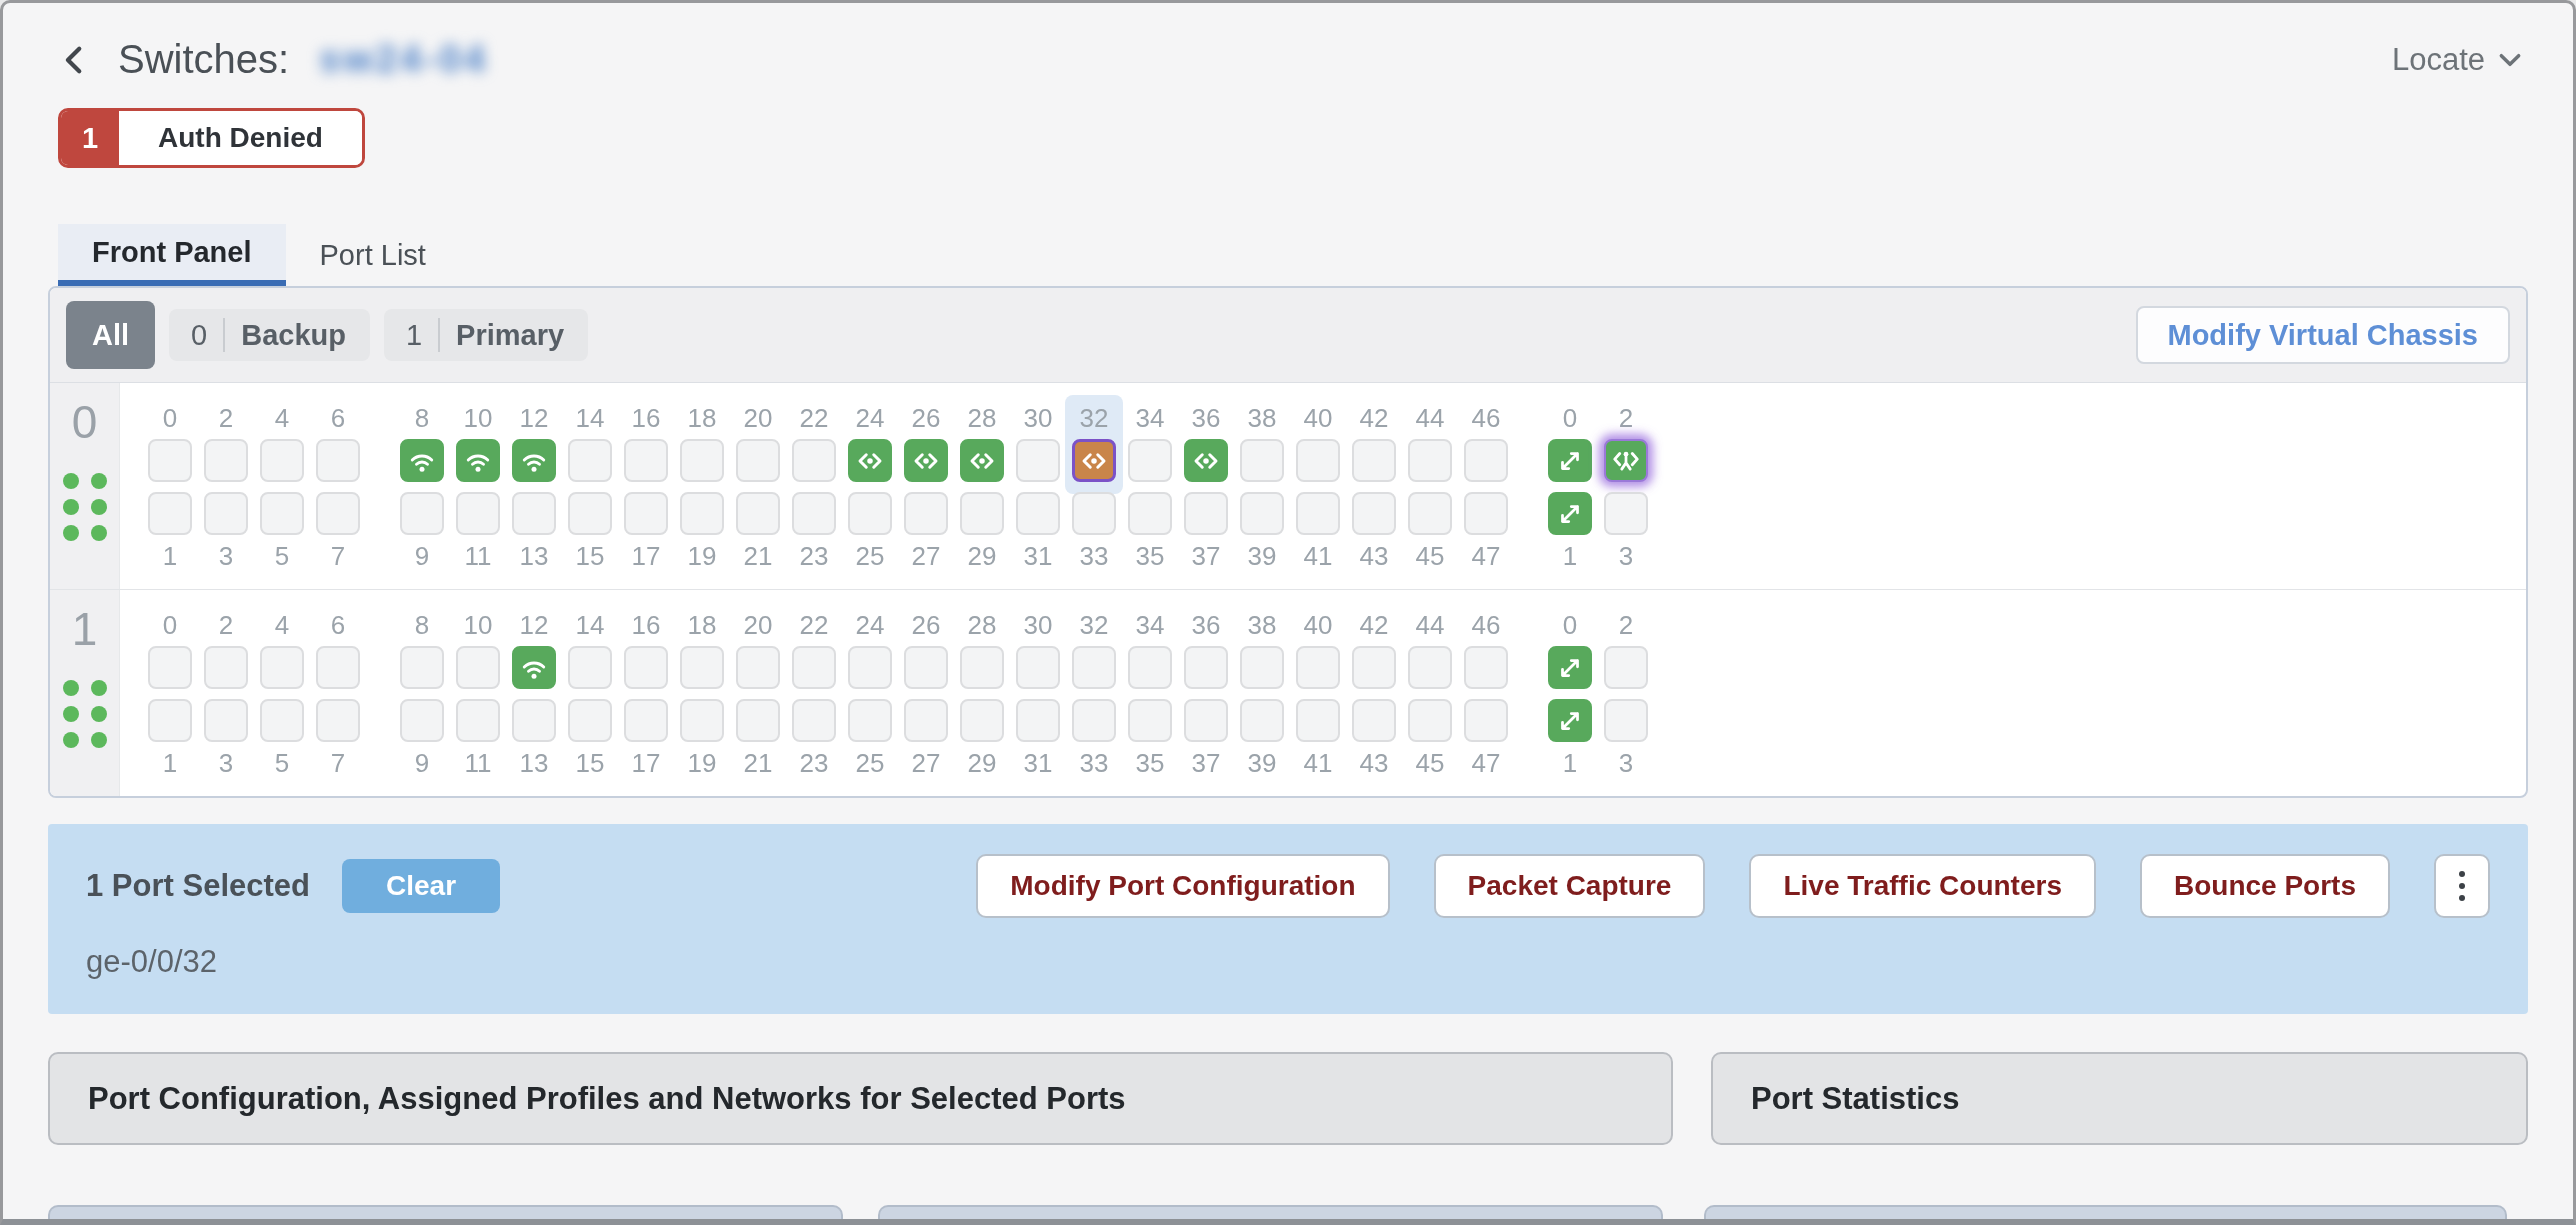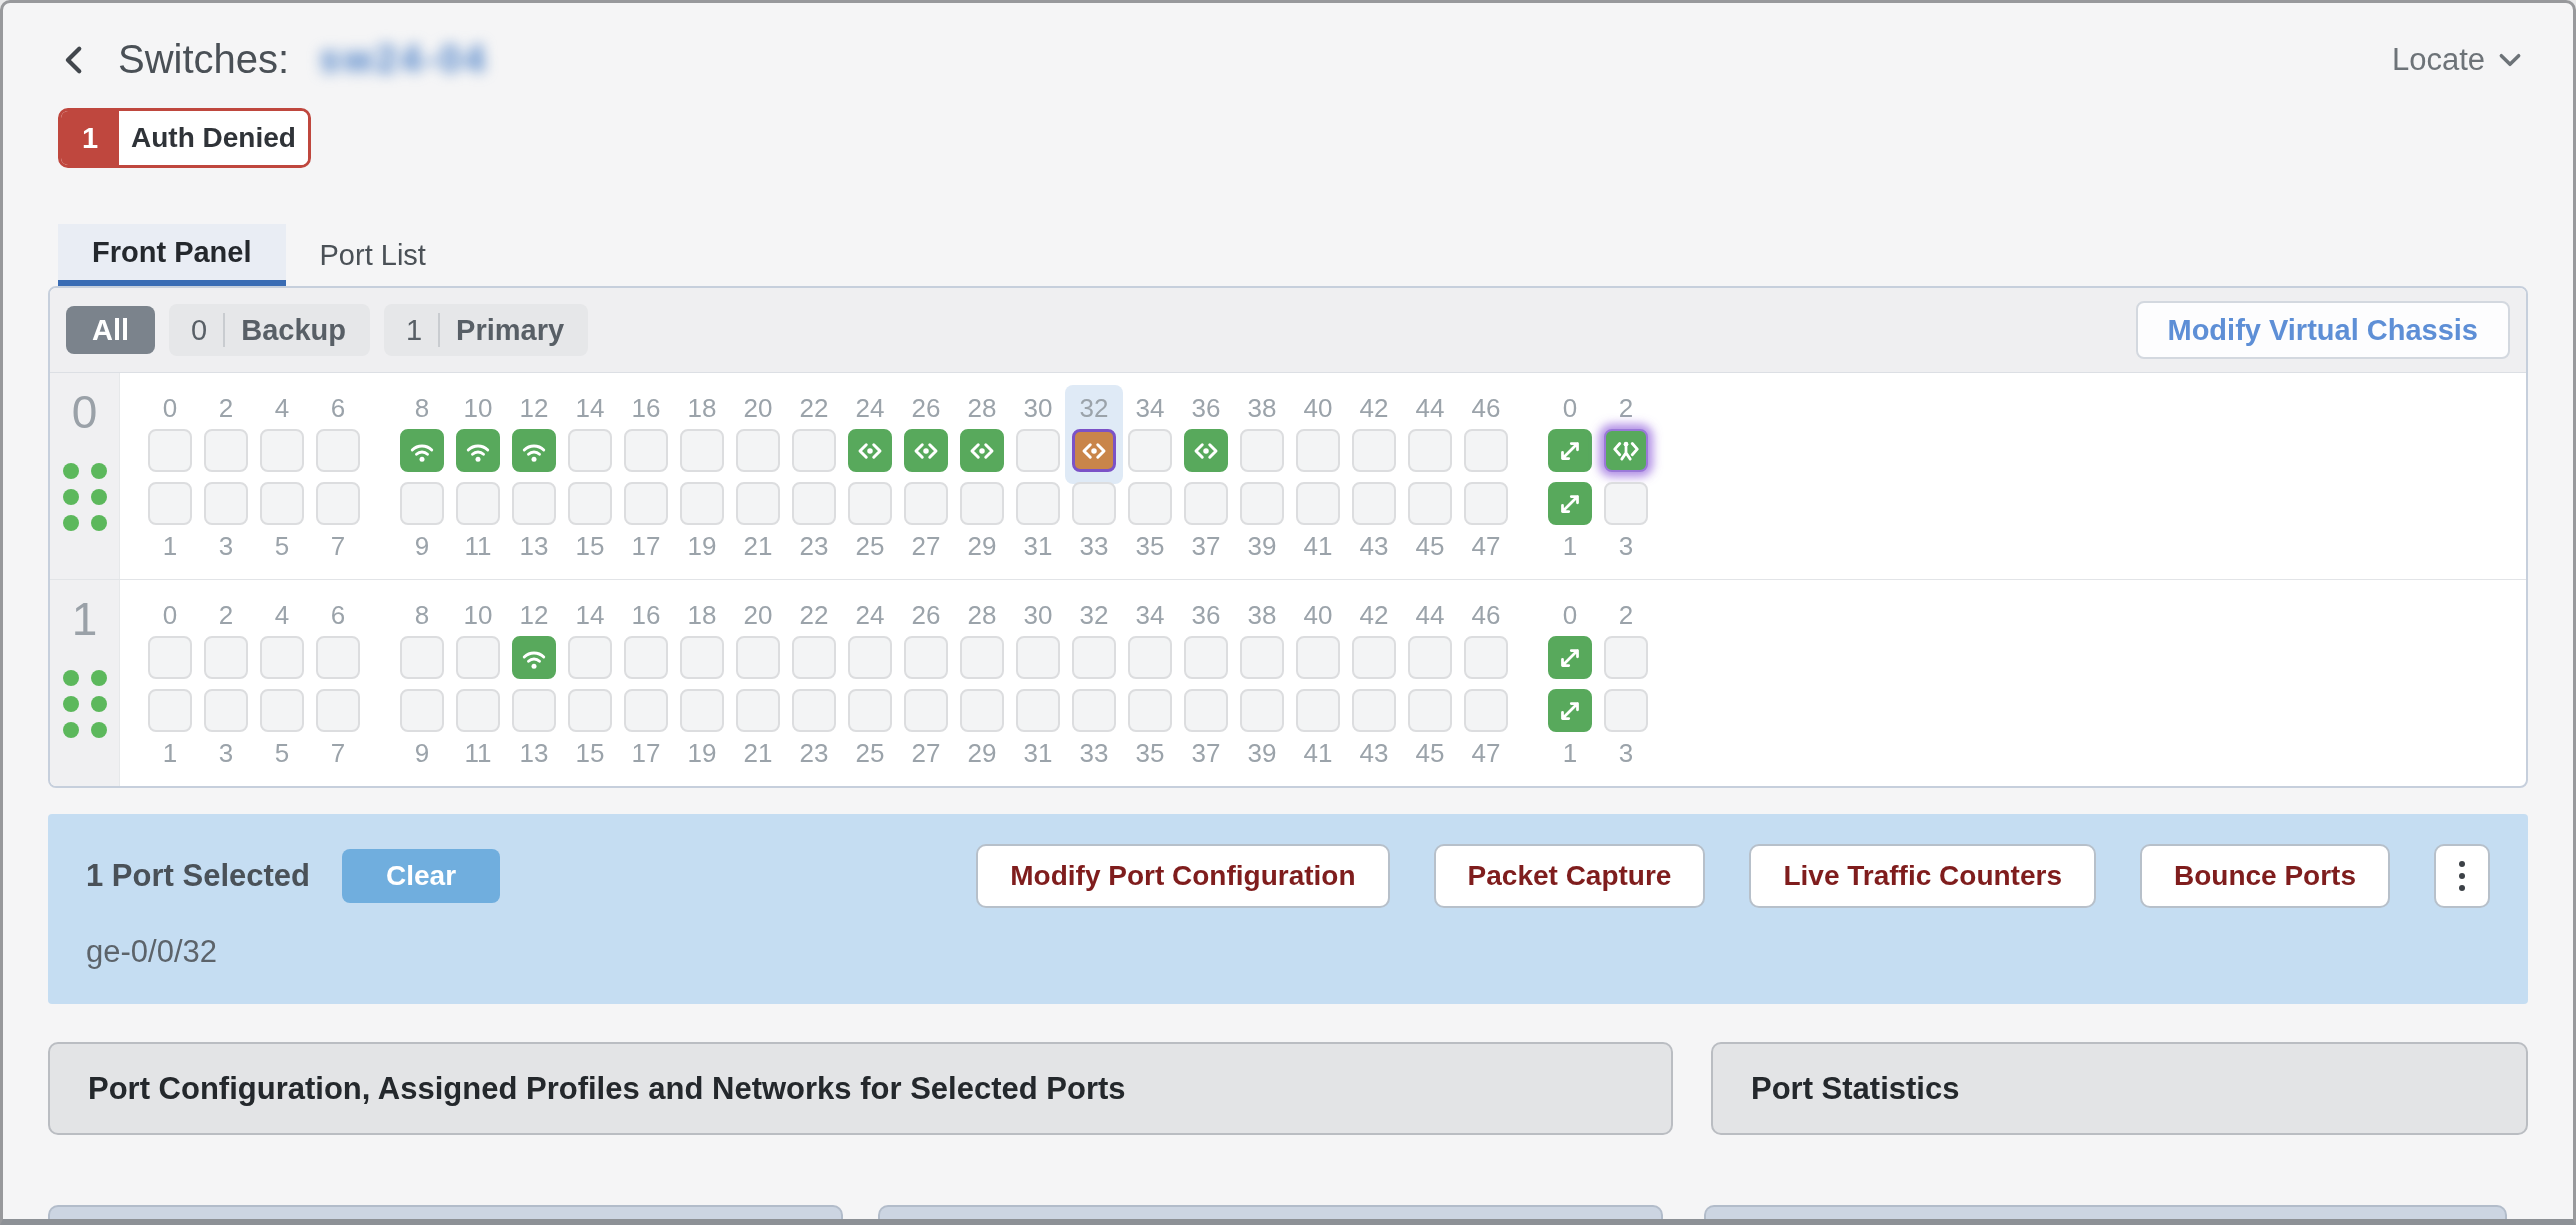--- a/index.html
+++ b/index.html
@@ -20,37 +20,37 @@
   .hdr-name { font-size:38px; font-weight:700; color:#4d81c7; margin-left:30px;
               filter:blur(7px); letter-spacing:3px; user-select:none; }
   .hdr-spacer { flex:1; }
   .locate { display:flex; align-items:center; gap:12px; color:#6d7378; font-size:31px; cursor:pointer; }
 
   
   .badge { display:inline-flex; margin:26px 0 0 55px; height:60px;
            border:3px solid #bf473e; border-radius:10px; overflow:hidden; background:#fff; }
   .badge-count { background:#bf473e; color:#fff; font-weight:700; font-size:29px;
                  width:58px; display:flex; align-items:center; justify-content:center; }
-  .badge-label { padding:0 12px; font-size:28px; font-weight:700; color:#2f3338;
+  .badge-label { padding:0 39px; font-size:28px; font-weight:700; color:#2f3338;
                  display:flex; align-items:center; background:#fff; }
 
   
   .tabs { display:flex; margin:56px 0 0 55px; }
   .tab { height:62px; padding:0 34px; display:flex; align-items:center;
          font-size:29px; color:#4b5157; cursor:pointer; }
   .tab.active { background:#e9edf4; color:#24282d; font-weight:700;
                 border-bottom:6px solid #3a6cb4; }
 
   
   .fp { margin:0 45px; background:#fff; border:2px solid #c6cfdc; border-radius:8px; overflow:hidden; }
 
   .fp-toolbar { display:flex; align-items:center; padding:13px 16px; background:#efeff1;
                 border-bottom:1px solid #dcdfe4; }
   .seg-all { background:#7b838c; color:#fff; font-weight:700; font-size:29px;
-             padding:0 26px; height:48px; border-radius:8px;
+             padding:0 26px; height:68px; border-radius:8px;
              display:flex; align-items:center; margin-right:14px; cursor:pointer; }
   .seg { background:#e6e7e9; color:#585f66; height:52px; border-radius:8px;
          display:flex; align-items:center; font-size:29px; margin-right:14px; cursor:pointer; }
   .seg-num { padding:0 16px 0 22px; height:34px; line-height:34px; border-right:2px solid #c9ccd0; }
   .seg-label { padding:0 24px 0 16px; font-weight:600; }
   .fp-toolbar-spacer { flex:1; }
   .mvc-btn { background:#fdfdfe; border:2px solid #d3d8df; border-radius:8px;
              color:#5e8fd6; font-weight:700; font-size:29px; padding:0 30px; height:58px;
              display:flex; align-items:center; cursor:pointer; }
 

